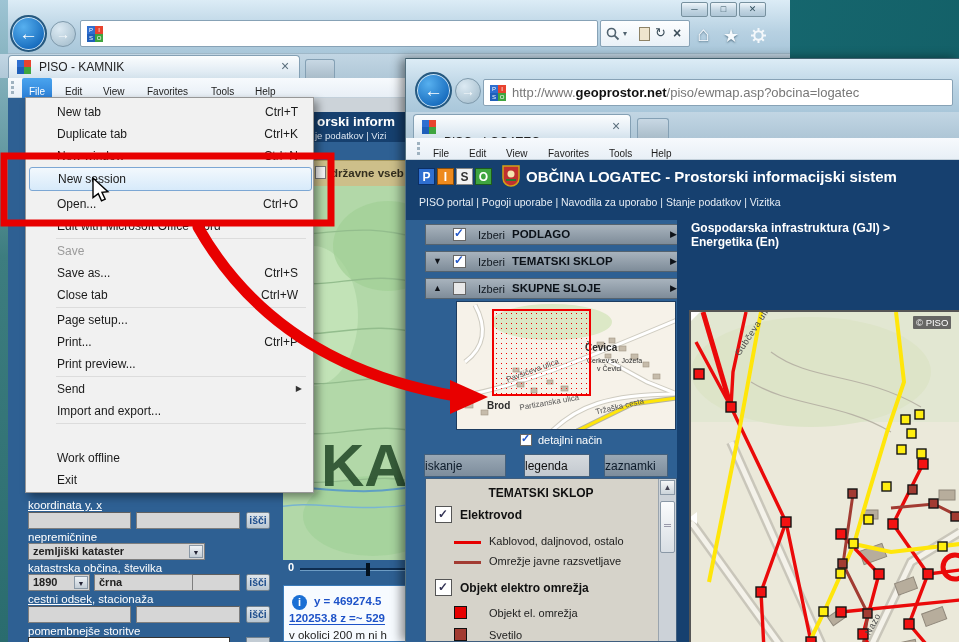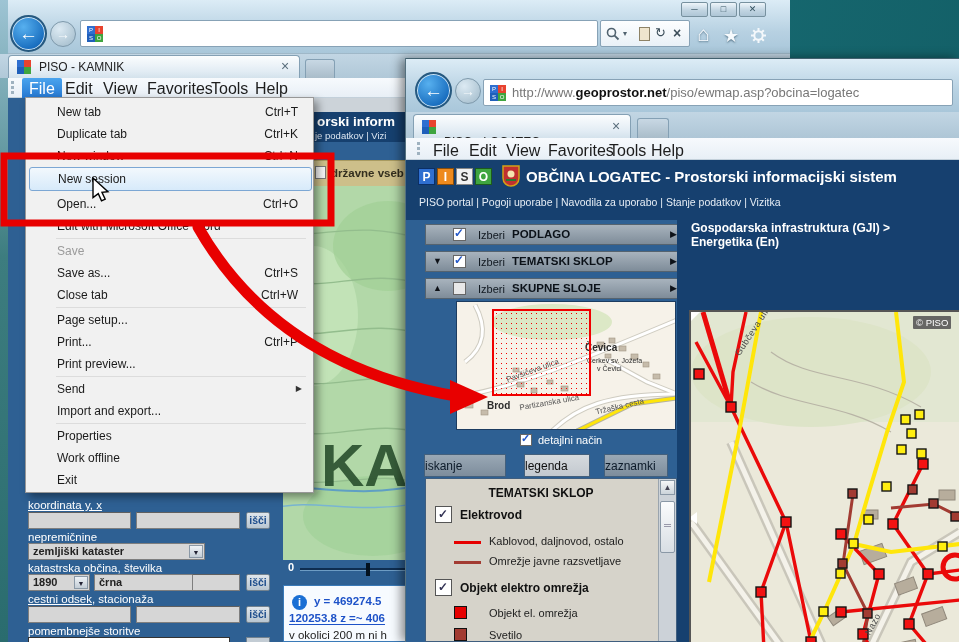--- a/index.html
+++ b/index.html
@@ -12,21 +12,21 @@
   .circle-btn{border-radius:50%;text-align:center;color:#fff;font-weight:bold;}
   .back-btn{background:radial-gradient(circle at 35% 30%,#57b0ef,#1a6fc0 70%,#0d4f93);border:2px solid #27597f;box-shadow:0 0 0 1px #cfe4f2 inset;}
   .fwd-btn{background:radial-gradient(circle at 35% 30%,#dceaf3,#9fb9c9);border:1px solid #7e99ab;color:#f6fafc;}
   .urlbar{background:#fff;border:1px solid #87a2b6;border-radius:2px;}
   .url-text{font-size:13px;color:#777;white-space:nowrap;overflow:hidden;}
   .url-text b{color:#111;}
   .winbtn{width:27px;height:15px;background:linear-gradient(#eef5fa,#c2d5e2 55%,#aec6d6);border:1px solid #77919f;border-radius:2px;font-size:9px;line-height:13px;text-align:center;color:#33515f;}
   .tab-active{background:linear-gradient(#fbfdfe,#e2ecf4 70%,#d4e2ec);border:1px solid #84a0b4;border-bottom:none;border-radius:4px 4px 0 0;}
   .tab-stub{background:linear-gradient(#c8d8e4,#a9bcc9);border:1px solid #84a0b4;border-bottom:none;border-radius:3px 3px 0 0;}
   .menubar{background:linear-gradient(#f7fafd,#e8eff6);border-bottom:1px solid #c3d0da;}
-  .menu-word{font-size:16px;color:#1d1d1d;padding:2px 7px;}
+  .menu-word{font-size:10px;color:#1d1d1d;padding:8px 7px;}
   .menu-word.sel{background:linear-gradient(#4aa4ee,#2173cf);color:#fff;border-radius:2px;}
   .grip{width:3px;border-left:3px dotted #9fb2c0;height:13px;}
 
   
   #file-menu{left:25px;top:97px;width:289px;height:396px;background:#f1f1f1;border:1px solid #979797;box-shadow:4px 4px 8px rgba(0,0,0,.4);z-index:5;}
   .mi{position:absolute;left:3px;width:283px;height:22px;line-height:22px;font-size:12px;color:#1b1b1b;padding-left:28px;}
   .mi .sc{position:absolute;right:14px;color:#1b1b1b;}
   .mi.dis{color:#9b9b9b;}
   .mi.hl{background:linear-gradient(#f2f8fd,#d7eafa);border:1px solid #7ca7d4;border-radius:3px;height:24px;line-height:23px;}
   .msep{position:absolute;left:30px;width:250px;border-top:1px solid #dcdcdc;}
@@ -206,21 +206,21 @@
       <div class="abs" style="left:238px;top:140px;width:24px;height:5px;background:#c3ccd4;border:1px solid #72828f;border-bottom:none;"></div>
     </div>
 
     <div class="abs kam-blue" style="left:283px;top:560px;width:137px;height:82px;z-index:2;">
       <span class="abs" style="left:5px;top:1px;color:#fff;font-size:11px;font-weight:bold;">0</span>
       <div class="abs" style="left:17px;top:8px;width:120px;height:3px;background:#0e2d50;border-bottom:1px solid #6d9cc4;"></div>
       <div class="abs" style="left:83px;top:3px;width:4px;height:13px;background:#03111f;"></div>
       <div class="abs" style="left:0px;top:25px;width:137px;height:57px;background:#f7fbff;border:1px solid #3a7ab8;">
         <div class="abs" style="left:8px;top:9px;width:15px;height:15px;border-radius:50%;background:#1a6fd4;color:#fff;font-size:11px;font-weight:bold;text-align:center;line-height:15px;">i</div>
         <span class="abs" style="left:30px;top:9px;font-size:11.5px;font-weight:bold;color:#1d52c8;white-space:nowrap;">y = 469274.5</span>
-        <span class="abs" style="left:5px;top:26px;font-size:11.5px;font-weight:bold;color:#1d52c8;border-bottom:1px solid #1d52c8;white-space:nowrap;">120253.8  z =~ 406</span>
+        <span class="abs" style="left:5px;top:26px;font-size:11.5px;font-weight:bold;color:#1d52c8;border-bottom:1px solid #1d52c8;white-space:nowrap;">120253.8  z =~ 529</span>
         <span class="abs" style="left:5px;top:43px;font-size:11.5px;color:#222;white-space:nowrap;">v okolici 200 m ni h</span>
       </div>
     </div>
 
     <div class="abs" id="file-menu">
       <div class="mi" style="top:3px;"><span>New tab</span><span class="sc">Ctrl+T</span></div>
       <div class="mi" style="top:25px;"><span>Duplicate tab</span><span class="sc">Ctrl+K</span></div>
       <div class="mi" style="top:47px;"><span>New window</span><span class="sc">Ctrl+N</span></div>
       <div class="mi hl" style="top:69px;"><span>New session</span></div>
       <div class="mi" style="top:95px;"><span>Open...</span><span class="sc">Ctrl+O</span></div>
@@ -230,21 +230,20 @@
       <div class="mi" style="top:164px;"><span>Save as...</span><span class="sc">Ctrl+S</span></div>
       <div class="mi" style="top:186px;"><span>Close tab</span><span class="sc">Ctrl+W</span></div>
       <div class="msep" style="top:209px;"></div>
       <div class="mi" style="top:211px;"><span>Page setup...</span></div>
       <div class="mi" style="top:233px;"><span>Print...</span><span class="sc">Ctrl+P</span></div>
       <div class="mi" style="top:255px;"><span>Print preview...</span></div>
       <div class="msep" style="top:278px;"></div>
       <div class="mi" style="top:280px;"><span>Send</span><span class="subarr">▶</span></div>
       <div class="mi" style="top:302px;"><span>Import and export...</span></div>
       <div class="msep" style="top:325px;"></div>
-      <div class="mi" style="top:327px;"><span>Properties</span></div>
       <div class="mi" style="top:349px;"><span>Work offline</span></div>
       <div class="mi" style="top:371px;"><span>Exit</span></div>
     </div>
   </div>
 
   <div class="abs" id="win2" style="left:405px;top:58px;width:554px;height:584px;z-index:10;border-left:1px solid #54707e;box-shadow:-4px 0 10px rgba(0,0,0,.45);">
     <div class="abs glass-top" style="left:0;top:0;width:554px;height:54px;border-top:1px solid #42606e;"></div>
 
     <div class="abs circle-btn back-btn" style="left:9px;top:14px;width:37px;height:37px;font-size:19px;line-height:34px;z-index:2;">←</div>
     <div class="abs circle-btn fwd-btn" style="left:49px;top:20px;width:26px;height:26px;font-size:14px;line-height:24px;z-index:2;">→</div>

